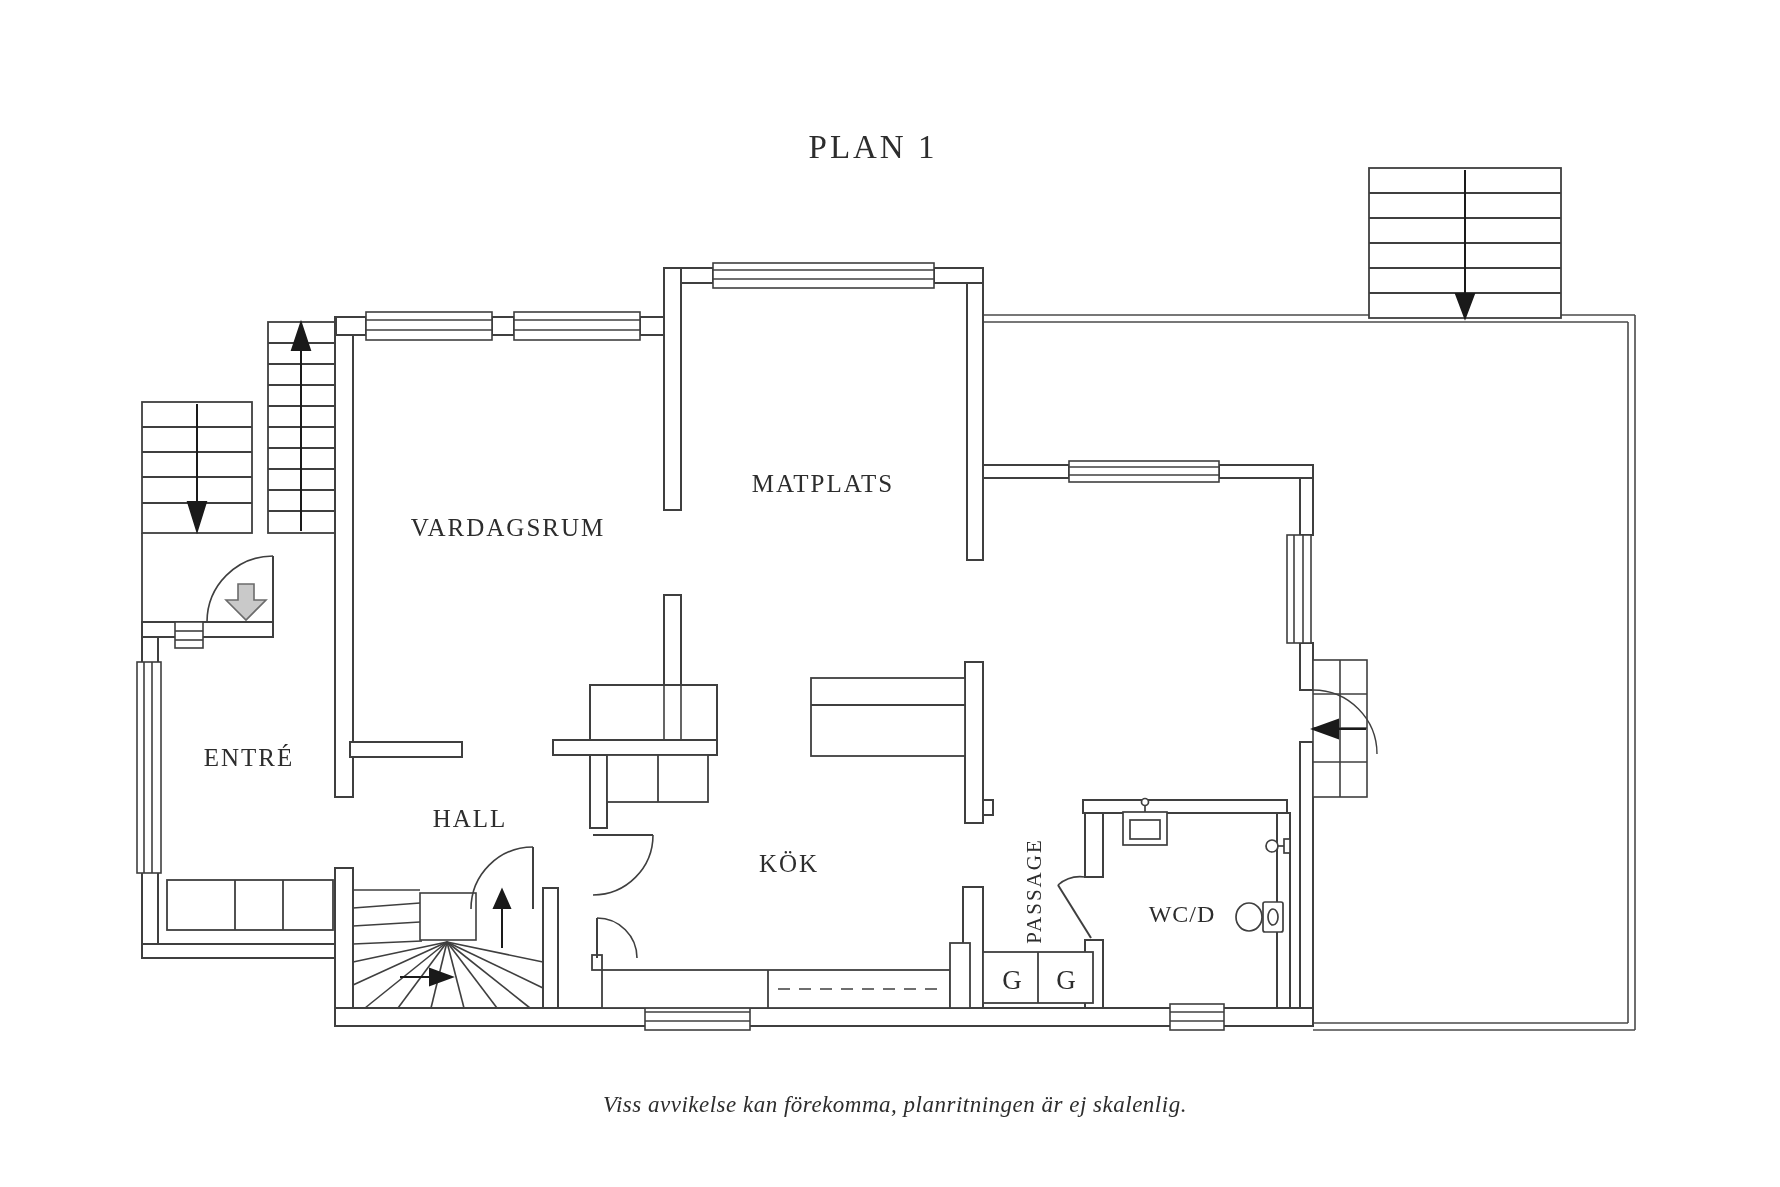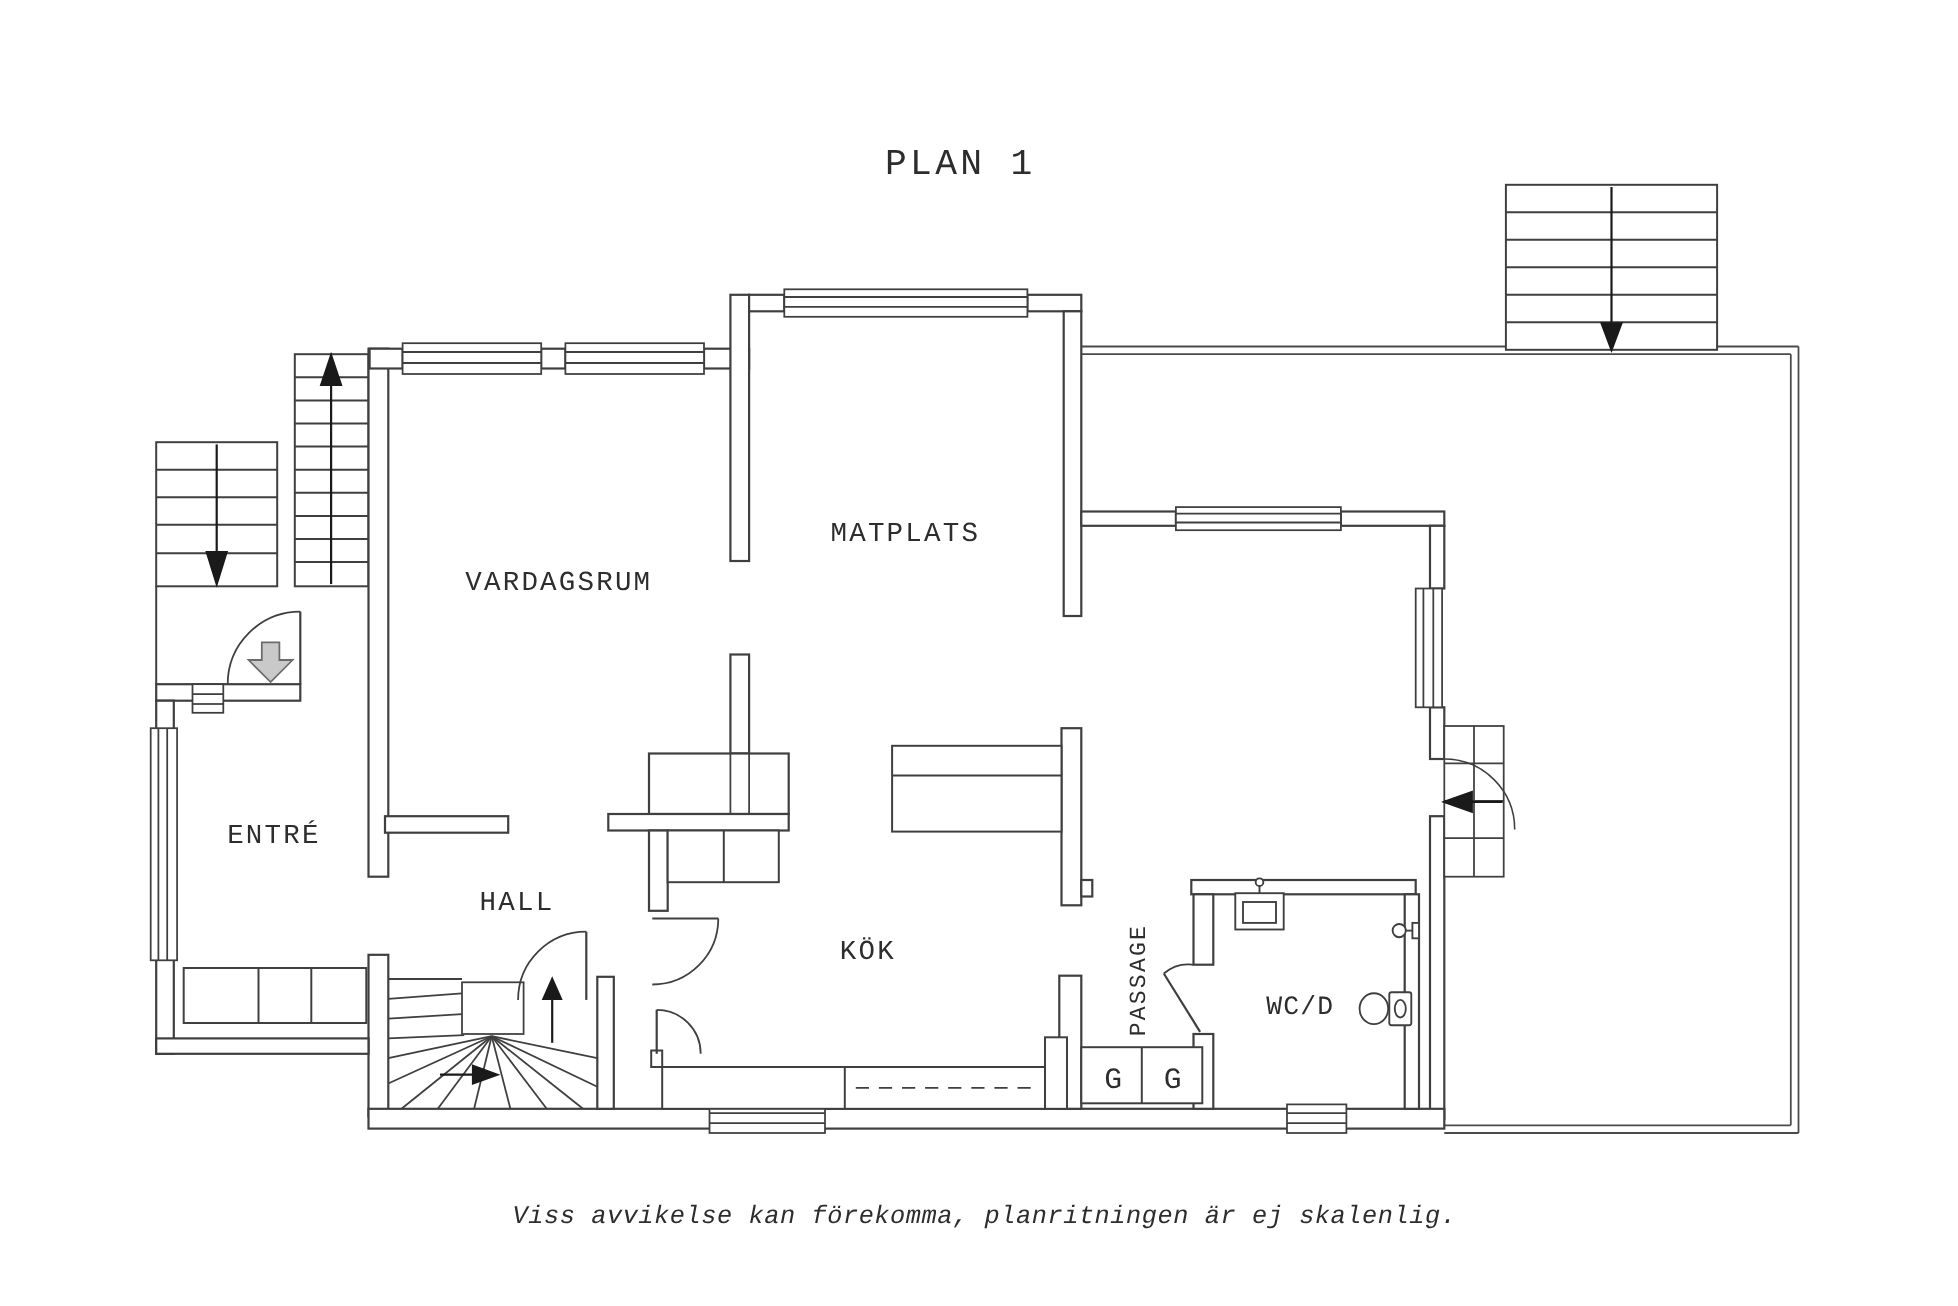--- a/index.html
+++ b/index.html
@@ -1,20 +1,20 @@
 <!DOCTYPE html>
 <html><head>
 <meta charset="utf-8">
 <style>
   html,body{margin:0;padding:0;background:#ffffff;}
   .page{
     position:relative;
     width:1780px;height:1187px;
     background:#ffffff;
-    font-family:Liberation Mono, monospace;
+    font-family:Liberation Serif, serif;
     overflow:hidden;
   }
   svg{position:absolute;left:0;top:0;}
   text{fill:#2d2d2d;}
   .room-label{font-size:25px;letter-spacing:2px;}
   .title-label{font-size:33px;letter-spacing:3px;}
   .caption-label{font-size:23px;font-style:italic;letter-spacing:0.5px;}
   .small-label{font-size:21px;letter-spacing:2px;}
   .wc-label{font-size:24px;letter-spacing:1px;}
   .g-label{font-size:27px;}

